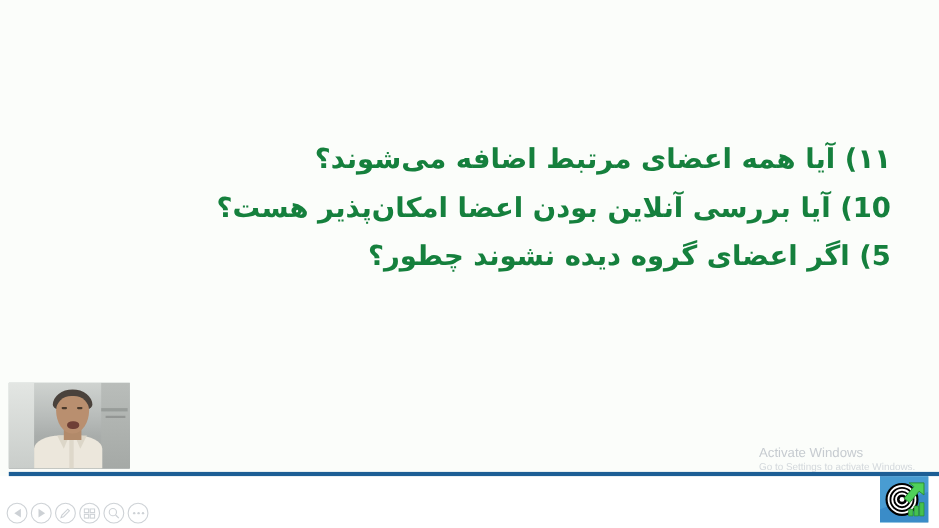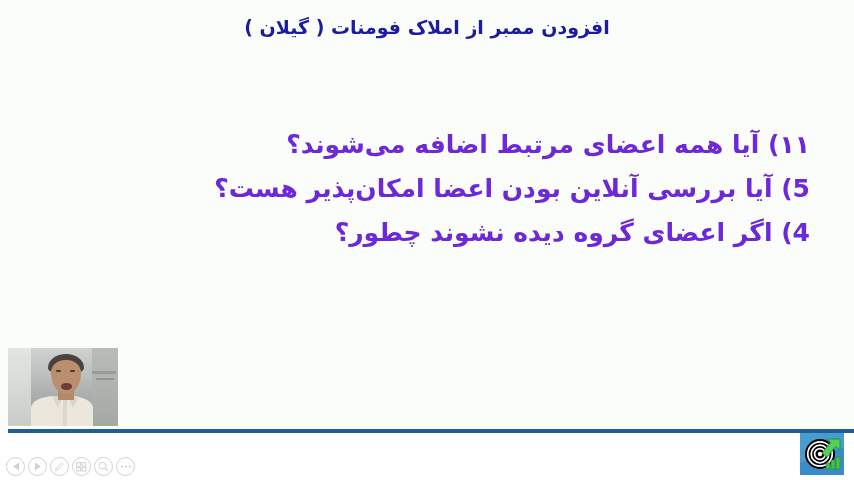--- a/index.html
+++ b/index.html
@@ -38,21 +38,21 @@
     left: 40px;
     direction: rtl;
     text-align: right;
     padding-left: 0;
   }
   .question-item {
     direction: rtl;
     text-align: right;
     font-size: 25px;
     font-weight: bold;
-    color: #6d28d9;
+    color: #15803d;
     line-height: 1.0;
     margin-bottom: 19px;
     white-space: nowrap;
     padding-right: 4px;
   }
 
   
   #activate-windows {
     position: absolute;
     left: 690px;
@@ -205,28 +205,31 @@
     background: linear-gradient(135deg,#2f7fc2 0%, #4aa6d8 45%, #2e7fb8 100%);
     overflow: hidden;
   }
   #brand-logo svg { display:block; }
 </style>
 </head>
 <body>
 
 <div id="stage">
 
-  <div id="slide-title">افزودن ممبر از املاک فومنات ( گیلان )</div>
 
   <div id="question-list">
     <div class="question-item">۱۱) آیا همه اعضای مرتبط اضافه می‌شوند؟</div>
-    <div class="question-item">5) آیا بررسی آنلاین بودن اعضا امکان‌پذیر هست؟</div>
-    <div class="question-item">4) اگر اعضای گروه دیده نشوند چطور؟</div>
-  </div>
-
+    <div class="question-item">10) آیا بررسی آنلاین بودن اعضا امکان‌پذیر هست؟</div>
+    <div class="question-item">5) اگر اعضای گروه دیده نشوند چطور؟</div>
+  </div>
+
+  <div id="activate-windows">
+    <div class="aw-title">Activate Windows</div>
+    <div class="aw-sub">Go to Settings to activate Windows.</div>
+  </div>
 
   <div id="webcam-overlay">
     <div class="cam-bg"></div>
     <div class="cam-wall-left"></div>
     <div class="cam-wall-right"></div>
     <div class="cam-shelf"></div>
     <div class="cam-shelf2"></div>
     <div class="cam-shirt"></div>
     <div class="cam-collar-l"></div>
     <div class="cam-collar-r"></div>

